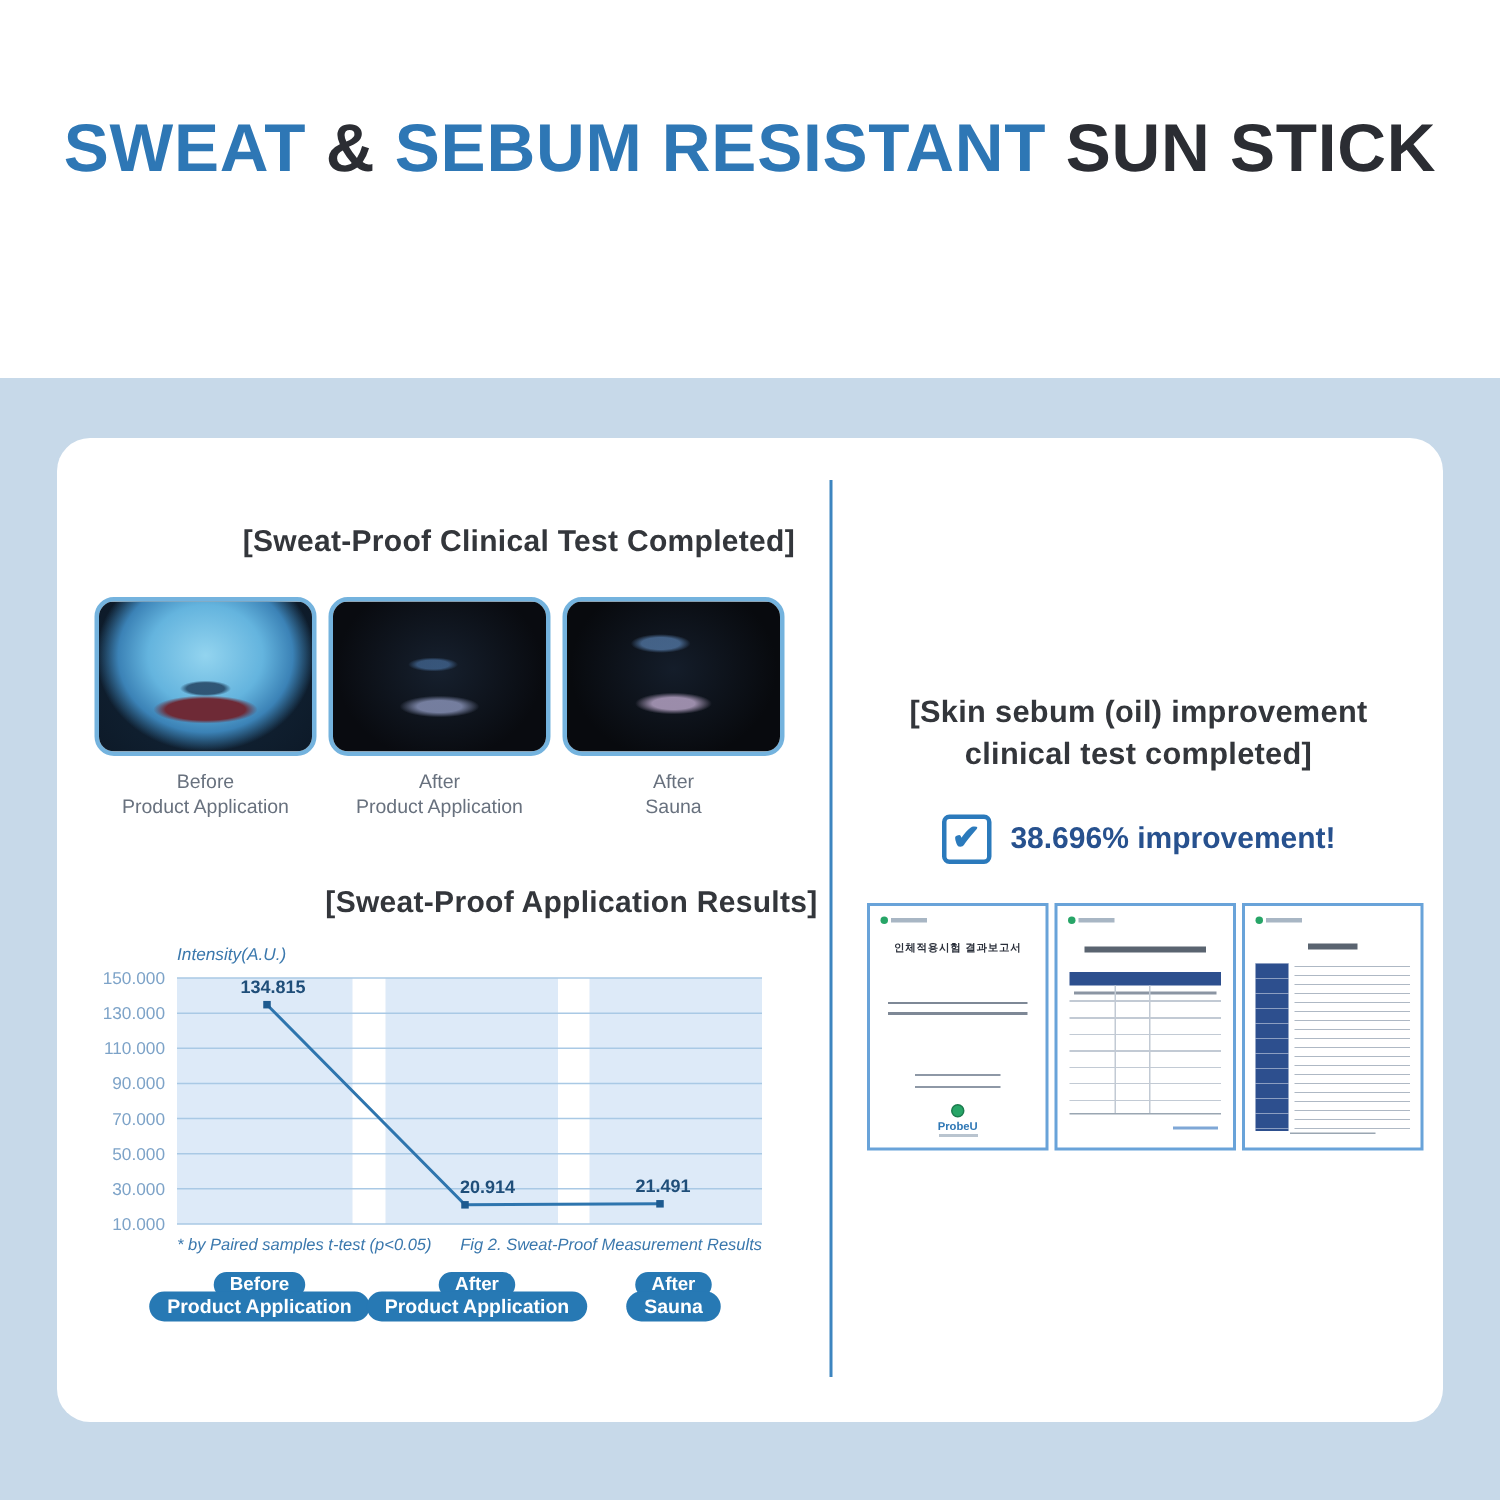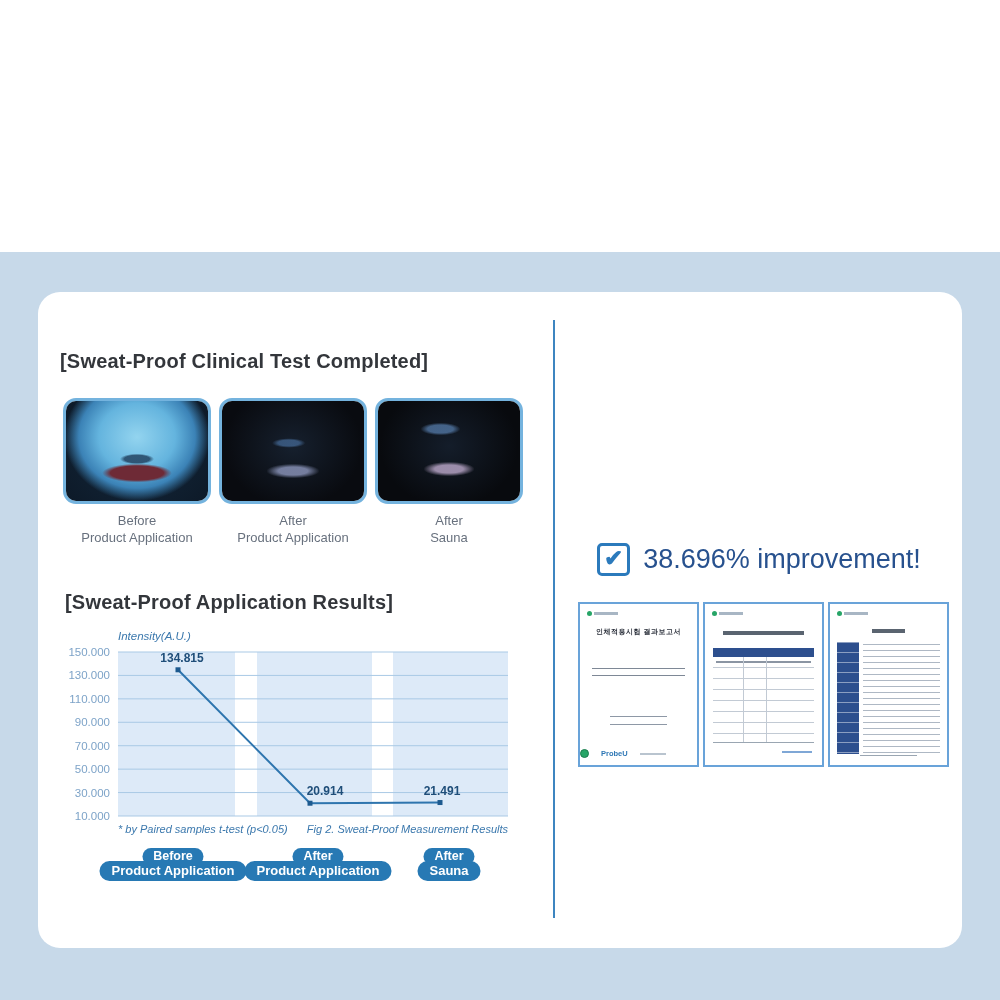--- a/index.html
+++ b/index.html
@@ -11,21 +11,21 @@
   .t-line1{font-size:45px;letter-spacing:0.5px}
   .t-line2{font-size:45px;letter-spacing:1.5px}
   .blue{color:#2e77b5}
   .dark{color:#2b2d33}
 
   
   .bg-band{position:absolute;left:0;top:252px;width:1000px;height:748px;background:#c7d9e9}
   .card{position:absolute;left:38px;top:292px;width:924px;height:656px;background:#ffffff;border-radius:22px}
 
   
-  .sec-h{position:absolute;text-align:left;font-weight:bold;color:#33363b;font-size:20px;letter-spacing:0.2px}
+  .sec-h{position:absolute;text-align:right;font-weight:bold;color:#33363b;font-size:20px;letter-spacing:0.2px}
   .h-clinical{left:60px;top:350px;width:470px}
   .h-results{left:65px;top:591px;width:480px}
 
   
   .faces{position:absolute;left:63px;top:398px;display:flex;gap:8px}
   .face{width:148px}
   .face-frame{width:148px;height:106px;border:3px solid #74b3de;border-radius:13px;overflow:hidden;background:#0a0f16}
   .face-img{width:100%;height:100%}
   .face-img.before{background:
     radial-gradient(ellipse 34% 13% at 50% 72%, #6e2a36 0 55%, rgba(110,42,54,0) 72%),
@@ -56,32 +56,32 @@
   .pill.bottom{font-size:13px;padding:2px 12px 3px;margin-top:-4px}
 
   
   .divider{position:absolute;left:553px;top:320px;width:2px;height:598px;background:#3d85c0}
 
   
   .h-right{position:absolute;left:556px;top:461px;width:406px;text-align:center;font-weight:bold;color:#33363b;font-size:20.5px;line-height:27.5px;letter-spacing:0.2px}
   .check-row{position:absolute;left:556px;top:543px;width:406px;display:flex;align-items:center;justify-content:center;gap:13px}
   .checkbox{width:33px;height:33px;border:3.5px solid #2b7abc;border-radius:5px;background:#fff;display:flex;align-items:center;justify-content:center}
   .checkbox span{color:#2b7abc;font-size:23px;font-weight:bold;line-height:1;transform:translateY(-1px)}
-  .imp{font-size:27px;font-weight:normal;color:#27518e}
+  .imp{font-size:20px;font-weight:bold;color:#27518e}
 
   
   .docs{position:absolute;left:578px;top:602px;display:flex;gap:4px}
   .doc{position:relative;width:121px;height:165px;background:#fff;border:2px solid #69a3d9}
   .doc-logo{position:absolute;top:7px;left:7px;display:flex;align-items:center;gap:2px}
   .dot{width:5px;height:5px;border-radius:50%;background:#27a567}
   .lbar{width:24px;height:3px;background:#a8b6c4}
   .doc1-title{position:absolute;top:23px;left:0;right:0;text-align:center;font-size:7px;font-weight:bold;color:#2a2f3a;letter-spacing:.5px}
   .b-para{position:absolute;top:64px;left:12px;right:12px;height:14px;background:repeating-linear-gradient(to bottom,#7e8896 0 1.5px,transparent 1.5px 7px)}
   .b-meta{position:absolute;top:112px;left:30px;right:30px;height:12px;background:repeating-linear-gradient(to bottom,#8e98a6 0 1.5px,transparent 1.5px 8px)}
-  .doc1-logo{position:absolute;bottom:7px;left:0;right:0;display:flex;flex-direction:row;align-items:center;gap:12px}
+  .doc1-logo{position:absolute;bottom:7px;left:0;right:0;display:flex;flex-direction:column;align-items:center;gap:1px}
   .p-circle{width:9px;height:9px;border-radius:50%;background:#27a567;border:1.5px solid #1c7c4e}
   .p-text{font-size:7.5px;font-weight:bold;color:#2e77b5}
   .p-tag{width:26px;height:2px;background:#b9c4cf}
   .doc2-title{position:absolute;top:27px;left:18px;right:18px;height:4px;background:#5a6470}
   .doc2-table{position:absolute;top:44px;left:8px;right:8px;bottom:22px;border-bottom:1px solid #9aa6b2}
   .doc2-head{height:9px;background:#2d4f8e}
   .doc2-row1{position:absolute;top:13px;left:3px;right:3px;height:2px;background:#8b95a3}
   .doc2-rows{position:absolute;top:9px;left:0;right:0;bottom:0;background:repeating-linear-gradient(to bottom,transparent 0 10px,#c2cad4 10px 11px)}
   .doc2-v1,.doc2-v2{position:absolute;top:9px;bottom:0;width:1px;background:#c2cad4}
   .doc2-v1{left:30%}.doc2-v2{left:52%}
@@ -89,20 +89,21 @@
   .doc3-title{position:absolute;top:25px;left:42px;right:42px;height:4px;background:#5a6470}
   .doc3-table{position:absolute;top:38px;left:7px;right:7px;height:112px}
   .doc3-side{position:absolute;left:0;top:0;bottom:0;width:22px;background:#2d4f8e;background-image:repeating-linear-gradient(to bottom,rgba(255,255,255,.45) 0 1px,transparent 1px 10px)}
   .doc3-lines{position:absolute;left:26px;right:0;top:2px;bottom:0;background:repeating-linear-gradient(to bottom,#aeb8c4 0 1px,transparent 1px 6px)}
   .doc3-foot{position:absolute;bottom:9px;left:30px;right:30px;height:1px;background:#9aa6b2}
 </style>
 </head>
 <body>
 
 <header class="title">
+  <div class="t-line1"><span class="blue">SWEAT</span><span class="dark"> &amp; </span><span class="blue">SEBUM RESISTANT</span><span class="dark"> SUN STICK</span></div>
 </header>
 
 <div class="bg-band"></div>
 <div class="card"></div>
 
 <h2 class="sec-h h-clinical">[Sweat-Proof Clinical Test Completed]</h2>
 
 <div class="faces">
   <figure class="face">
     <div class="face-frame">
@@ -178,20 +179,22 @@
   <div class="pill bottom">Product Application</div>
 </div>
 <div class="pill-group pg3">
   <div class="pill top">After</div>
   <div class="pill bottom">Sauna</div>
 </div>
 
 <div class="divider"></div>
 
 <h2 class="h-right">
+  <div>[Skin sebum (oil) improvement</div>
+  <div>clinical test completed]</div>
 </h2>
 
 <div class="check-row">
   <div class="checkbox">
       <span>✔</span>
     </div>
   <div class="imp">38.696% improvement!</div>
 </div>
 
 <div class="docs">

